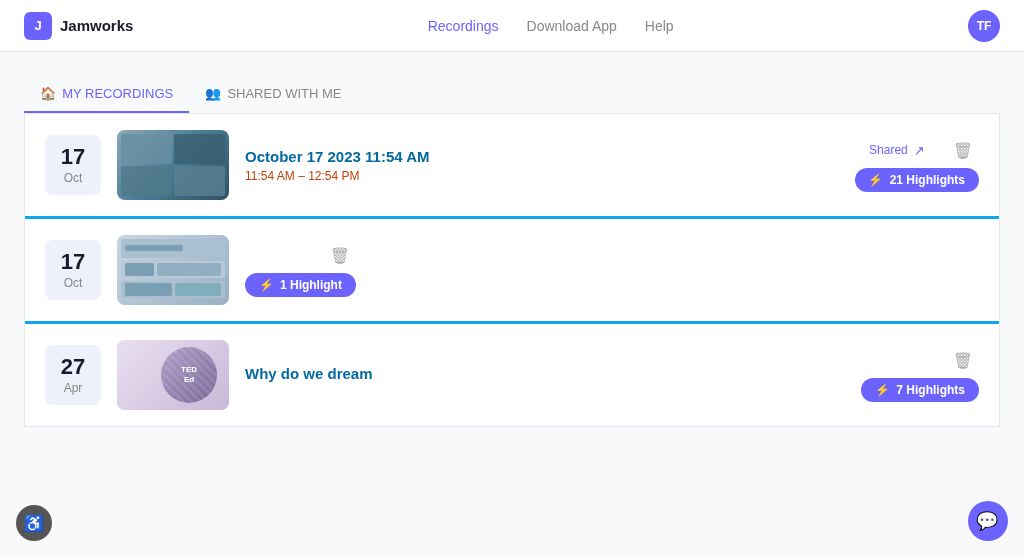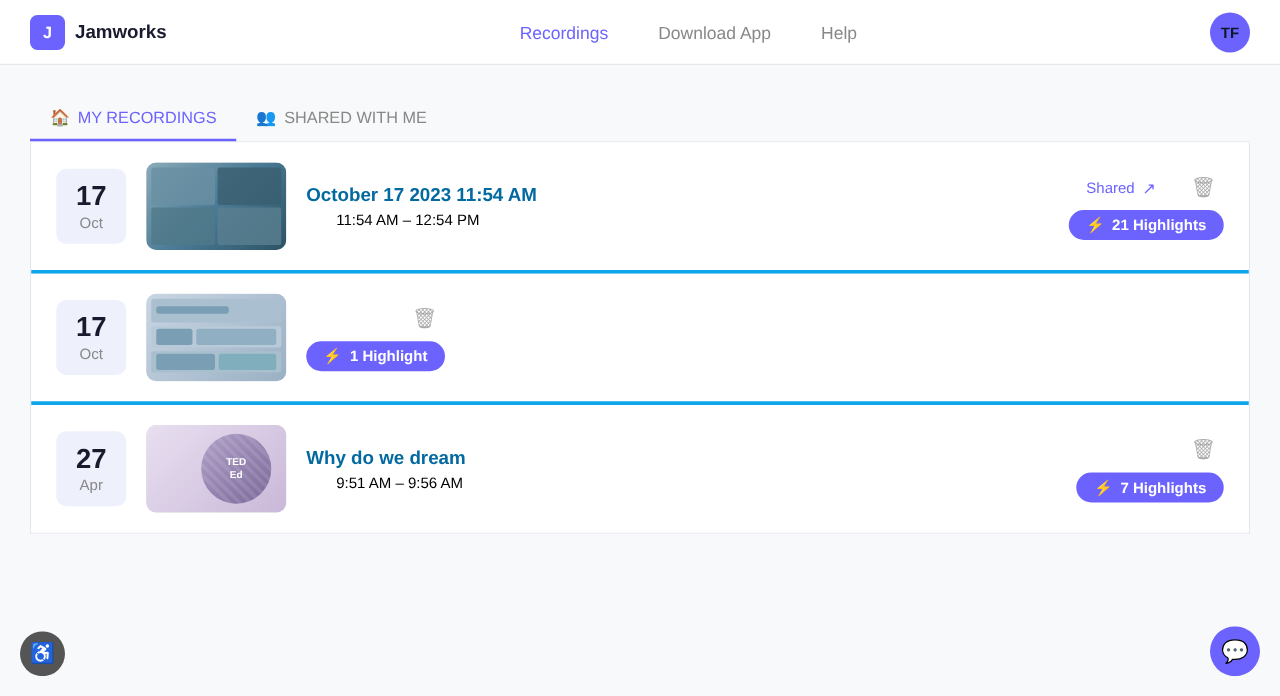--- a/index.html
+++ b/index.html
@@ -6,25 +6,25 @@
     body { font-family: -apple-system, BlinkMacSystemFont, 'Segoe UI', sans-serif; background: #f8f9fa; color: #333; font-size: 14px; }
 
     
     .navbar {
       display: flex; align-items: center; justify-content: space-between;
       background: #fff; border-bottom: 1px solid #e5e7eb;
       padding: 0 24px; height: 52px;
     }
     .navbar-brand { display: flex; align-items: center; gap: 8px; font-weight: 700; font-size: 15px; color: #1a1a2e; }
     .navbar-brand .logo-icon { width: 28px; height: 28px; background: #6c63ff; border-radius: 6px; display: flex; align-items: center; justify-content: center; color: #fff; font-size: 13px; font-weight: 700; }
-    .navbar-links { display: flex; gap: 40px; align-items: center; }
+    .navbar-links { display: flex; gap: 28px; align-items: center; }
     .navbar-link { color: #888; text-decoration: none; font-size: 14px; cursor: pointer; }
     .navbar-link.active { color: #6c63ff; }
     .navbar-right { display: flex; align-items: center; gap: 16px; }
-    .avatar-circle { width: 32px; height: 32px; background: #6c63ff; border-radius: 50%; display: flex; align-items: center; justify-content: center; color: #0f172a; font-size: 12px; font-weight: 600; cursor: pointer; }
+    .avatar-circle { width: 32px; height: 32px; background: #6c63ff; border-radius: 50%; display: flex; align-items: center; justify-content: center; color: #ffffff; font-size: 12px; font-weight: 600; cursor: pointer; }
 
     
     .page { max-width: 1024px; margin: 0 auto; padding: 24px 24px 0; }
 
     
     .page-header { display: flex; align-items: center; justify-content: space-between; margin-bottom: 16px; }
     .page-title { font-size: 22px; font-weight: 700; color: #1a1a2e; }
     .header-controls { display: flex; align-items: center; gap: 12px; }
     .sort-label { color: #888; font-size: 13px; }
     .sort-dropdown { display: flex; align-items: center; gap: 6px; border: 1px solid #ddd; border-radius: 6px; padding: 6px 12px; background: #fff; font-size: 13px; cursor: pointer; color: #333; }
@@ -58,21 +58,21 @@
       padding: 10px 8px; text-align: center;
     }
     .date-badge .day { font-size: 22px; font-weight: 700; color: #1a1a2e; line-height: 1.1; }
     .date-badge .month { font-size: 12px; color: #888; margin-top: 2px; }
 
     .thumb { width: 112px; min-width: 112px; height: 70px; border-radius: 8px; overflow: hidden; background: #ddd; }
     .thumb-placeholder { width: 100%; height: 100%; background: linear-gradient(135deg, #c9d6e3 0%, #9ab0c4 100%); display: flex; align-items: center; justify-content: center; }
 
     .recording-info { flex: 1; }
     .recording-title { font-size: 15px; font-weight: 600; color: #0369a1; margin-bottom: 4px; cursor: pointer; }
-    .recording-time { font-size: 12px; color: #000000; margin-left: 24px; }
+    .recording-time { font-size: 12px; color: #c2410c; }
     .shared-badge { display: flex; align-items: center; gap: 6px; font-size: 12px; color: #6c63ff; }
     .shared-badge .share-link-icon { font-size: 13px; cursor: pointer; }
     .delete-btn { background: none; border: none; cursor: pointer; color: #aaa; font-size: 16px; padding: 2px 6px; }
     .highlights-badge {
       display: flex; align-items: center; gap: 6px;
       background: #6c63ff; color: #fff; border-radius: 20px;
       padding: 5px 14px; font-size: 12px; font-weight: 600; cursor: pointer;
     }
 
     .row-right { display: flex; flex-direction: column; align-items: flex-end; gap: 6px; }
@@ -203,21 +203,20 @@
           <div style="position:absolute;inset:0;display:flex;align-items:center;justify-content:center;padding-left:32px;">
             <div style="width:56px;height:56px;border-radius:50%;background:linear-gradient(135deg,#b0a0c8,#7a6898);display:flex;align-items:center;justify-content:center;position:relative;overflow:hidden;">
               <div style="position:absolute;top:0;left:0;right:0;bottom:0;background:repeating-linear-gradient(45deg,transparent,transparent 3px,rgba(255,255,255,0.1) 3px,rgba(255,255,255,0.1) 6px);"></div>
               <span style="color:#fff;font-size:8px;font-weight:700;z-index:1;text-align:center;line-height:1.2;">TED<br>Ed</span>
             </div>
           </div>
         </div>
       </div>
       <div class="recording-info">
         <div class="recording-title">Why do we dream</div>
-        <div class="recording-time">9:51 AM – 9:56 AM</div>
       </div>
       <div class="row-right">
         <button class="delete-btn">🗑</button>
         <div class="highlights-badge">
           <span>⚡</span>
           <span>7 Highlights</span>
         </div>
       </div>
     </div>
 

